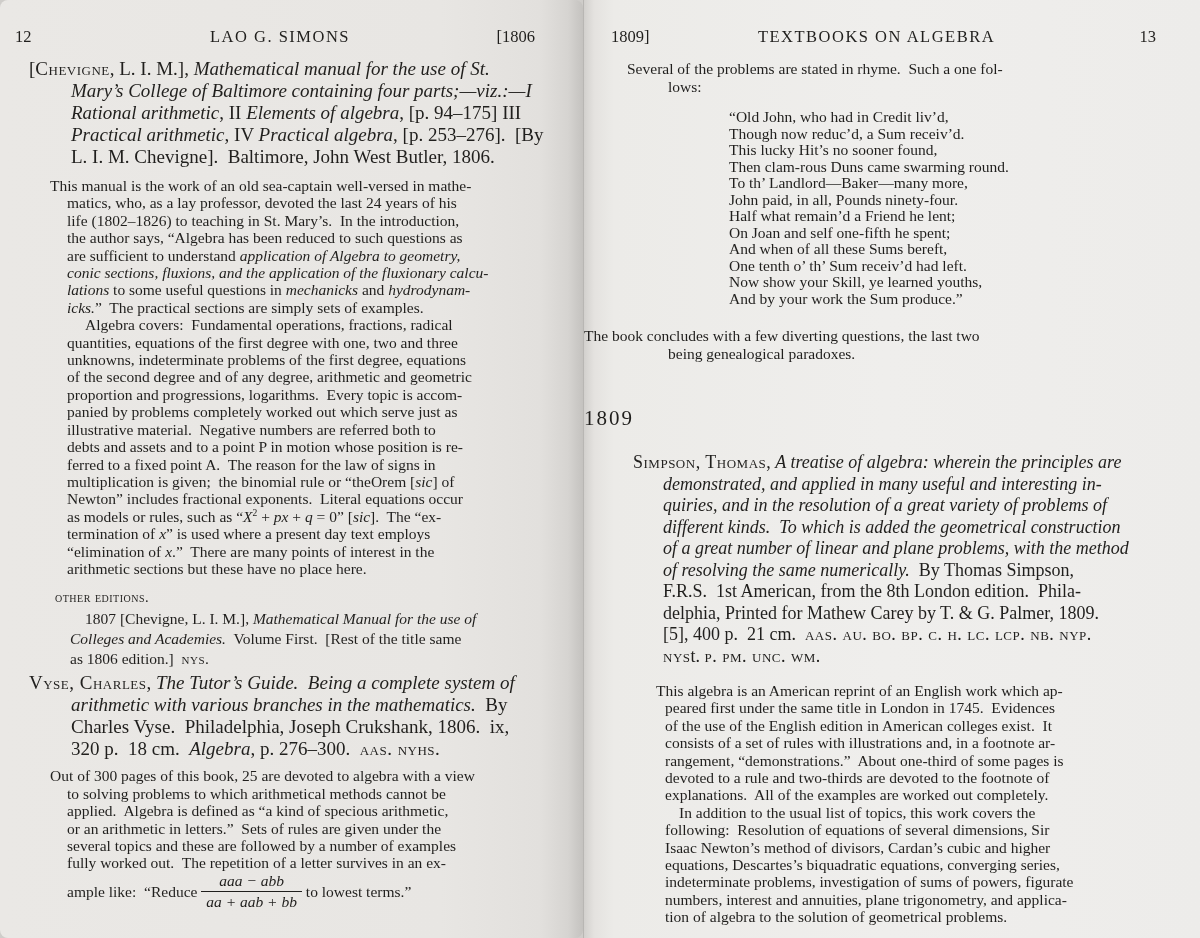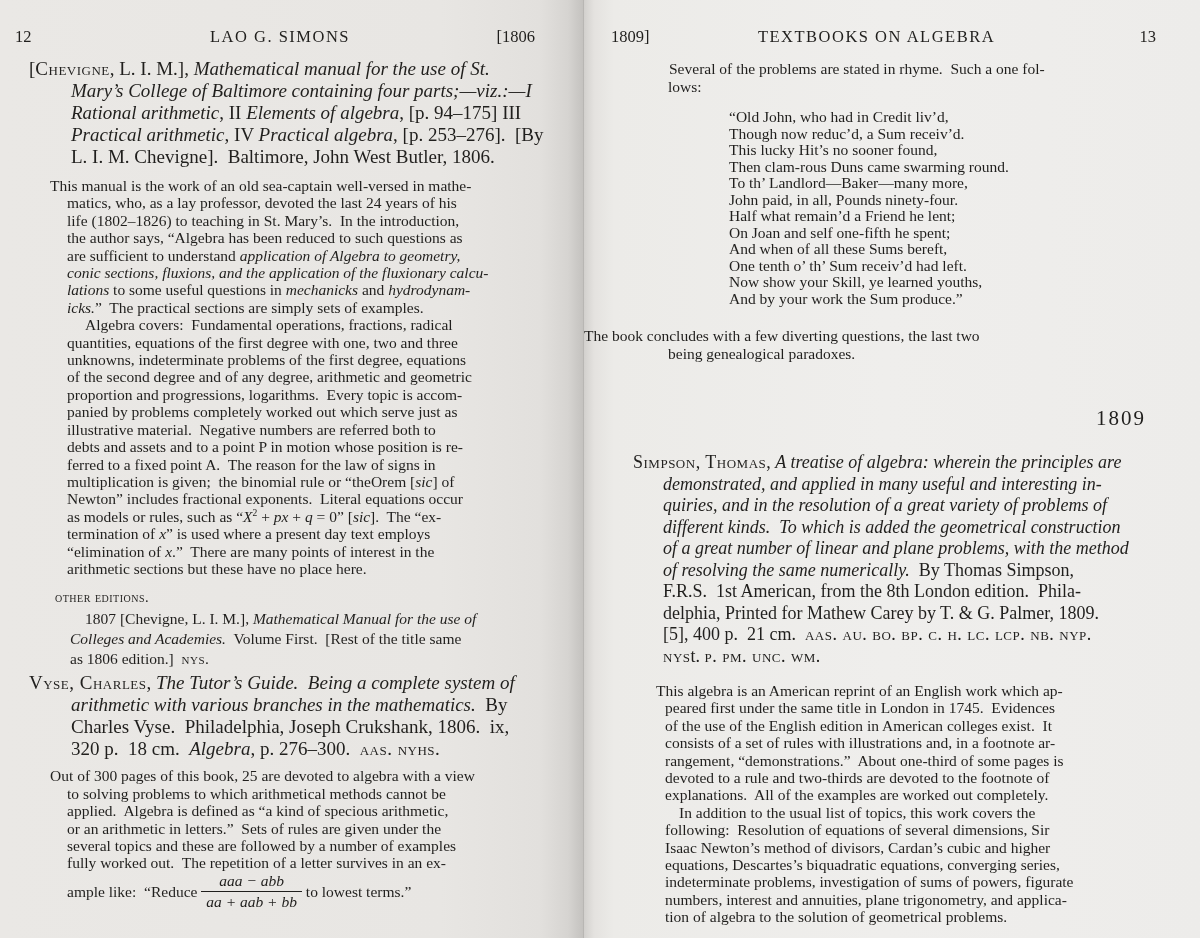--- a/index.html
+++ b/index.html
@@ -1,20 +1,20 @@
 <!DOCTYPE html>
 <html><head>
 <meta charset="utf-8">
 <style>
   html,body{margin:0;padding:0;background:#cfcdca;}
   .scan{position:relative;width:1200px;height:938px;overflow:hidden;
         font-family:"Liberation Serif","DejaVu Serif",serif;color:#201f1d;}
   .page{position:absolute;top:0;height:938px;overflow:hidden;}
   .page-left{left:0;width:583px;
-    background:linear-gradient(to right,#eae8e5 0px,#e8e6e3 440px,#e2e0dd 540px,#d6d4d1 568px,#c4c2bf 583px);}
+    background:linear-gradient(to right,#eae8e5 0px,#e8e6e3 440px,#e2e0dd 540px,#d6d4d1 568px,#c4c2bf 583px);border-radius:8px;}
   .page-right{left:583px;width:617px;
     background:linear-gradient(to right,#d2d0cd 0px,#e4e2df 10px,#ecebe8 30px,#efeeec 300px,#edecea 617px);
     border-left:1px solid #b8b6b3;}
   .hdr{position:absolute;top:27px;left:0;right:0;height:22px;font-size:16.5px;}
   .hdr .hl{position:absolute;}
   .hdr .hc{position:absolute;text-align:center;letter-spacing:1.5px;}
   .hdr .hr{position:absolute;}
   .page-left .hl{left:15px}
   .page-left .hc{left:0;right:23px}
   .page-left .hr{right:48px}
@@ -45,24 +45,24 @@
   .page-left .othered .p{padding-left:85px}
   .page-left .othered .c{padding-left:70px}
   
   .page-left .blk:nth-child(1){margin-top:0}
   .page-left .blk:nth-child(2){margin-top:9px}
   .page-left .blk:nth-child(3){margin-top:12px}
   .page-left .blk:nth-child(4){margin-top:3px}
   .page-left .blk:nth-child(5){margin-top:3px}
   .page-left .blk:nth-child(6){margin-top:7px}
   
-  .page-right .para .p{padding-left:85px}
+  .page-right .para .p{padding-left:43px}
   .page-right .para .c{padding-left:84px}
   .page-right .poem .f{padding-left:145px}
-  .page-right .heading .f{text-align:right;padding-right:55px}
+  .page-right .heading .f{text-align:left;padding-right:55px}
   .page-right .entry{font-size:18px;line-height:21.5px;}
   .page-right .entry .f{padding-left:28px}
   .page-right .entry .c{padding-left:58px}
   .page-right .ann .f{padding-left:72px}
   .page-right .ann .c{padding-left:81px}
   .page-right .ann .p{padding-left:95px}
   
   .page-right .blk:nth-child(1){margin-top:2px}
   .page-right .blk:nth-child(2){margin-top:14px}
   .page-right .blk:nth-child(3){margin-top:20px}

